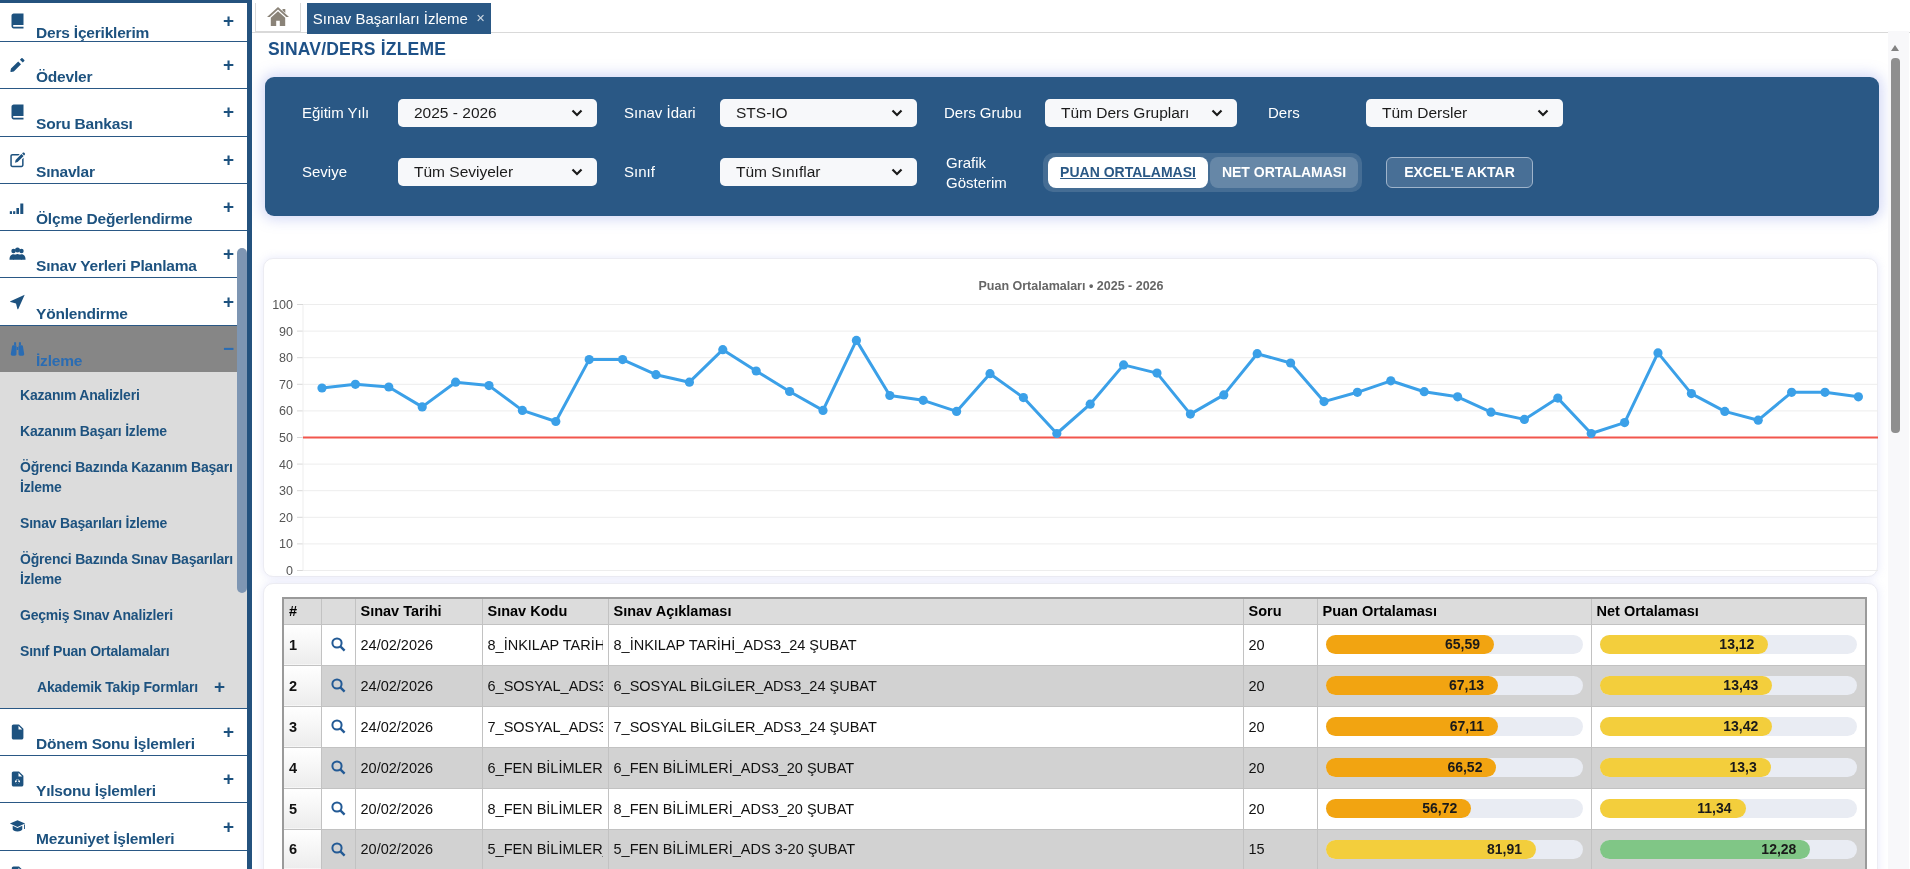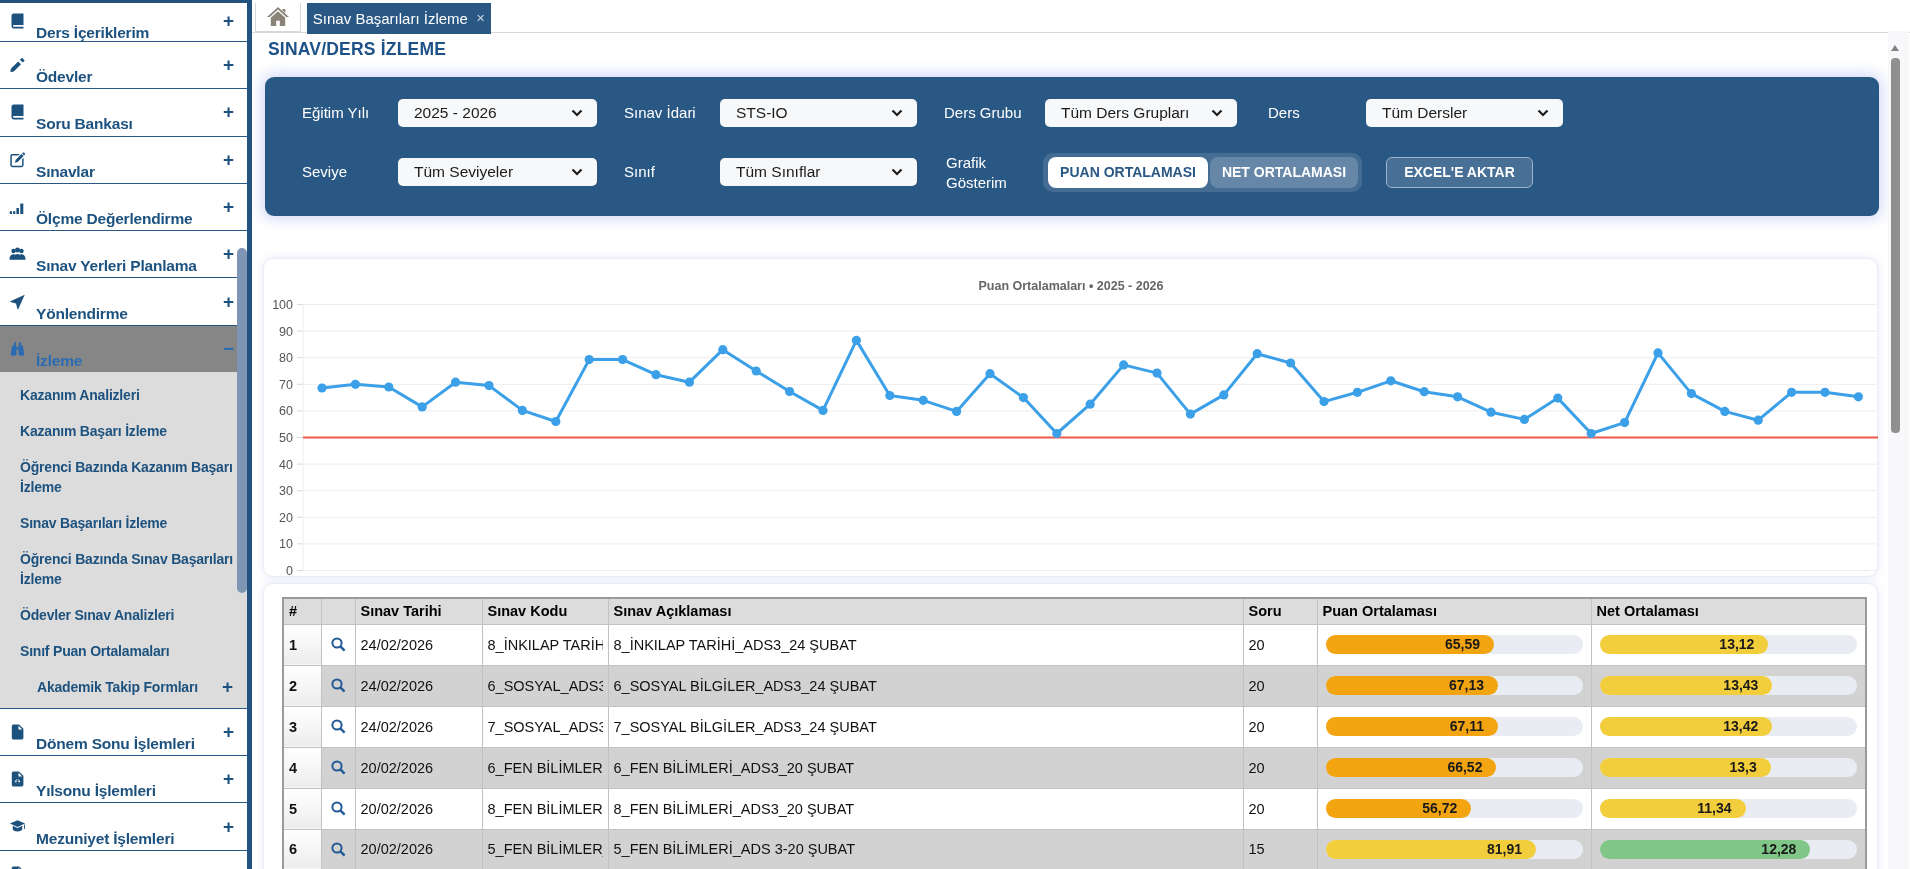--- a/index.html
+++ b/index.html
@@ -12,21 +12,21 @@
 #sideborder { position:absolute; left:247px; top:0; width:5px; height:869px; background:#24527E; z-index:11; }
 .mrow { position:relative; height:47.3px; display:flex; align-items:center; border-bottom:1px solid #2A5885; color:#1D527F; font-weight:bold; font-size:15.5px; letter-spacing:-0.2px; }
 .mrow svg.mi { margin-left:9px; flex:0 0 auto; }
 .mrow span { margin-left:10px; white-space:nowrap;margin-top:24px; }
 .pl { position:absolute; right:13px; font-size:19px; font-weight:bold; color:#1D527F; }
 .mrow.izl { background:#868686; border-bottom:none; height:46px; }
 .mrow.first { height:42px; }
 .mrow.izl span { color:#2A6CB3; }
 .mrow.izl svg { fill:#2A6CB3; }
 .mrow.izl .pl { color:#2A6CB3; }
-.subm { background:#dcdcdc; border-bottom:1px solid #2A5885; padding:5px 0 3px 0; }
+.subm { background:#dcdcdc; border-bottom:1px solid #2A5885; padding:5px 8px 3px 0; }
 .sitem { position:relative; padding:8px 0 8px 20px; font-size:14px; letter-spacing:-0.2px; font-weight:bold; color:#1D527F; line-height:20px; white-space:nowrap; }
 .pls { right:14px; top:8px; }
 
 
 #sthumb { position:absolute; left:237px; top:248px; width:10px; height:345px; background:#7E96B3; border-radius:5px; z-index:12; }
 
 
 #main { position:absolute; left:252px; top:0; width:1658px; height:869px; background:#fff; }
 #tabbar { position:absolute; left:0; top:2.5px; width:1658px; height:30px; background:#fff; border-bottom:1px solid #d9d9d9; }
 #hometab { position:absolute; left:3px; top:2.5px; width:46px; height:29px; background:#fff; border:1px solid #d9d9d9; border-top:none; display:flex; align-items:center; justify-content:center; }
@@ -34,21 +34,21 @@
 #acttab .x { margin-left:8px; font-size:11px; opacity:.75; }
 #heading { position:absolute; left:16px; top:39px; font-size:17.5px; font-weight:bold; color:#1E5187; letter-spacing:.2px; }
 
 
 #panel { position:absolute; left:13px; top:77px; width:1614px; height:139px; background:#2A5885; border-radius:9px; box-shadow:0 0 14px 3px rgba(125,140,230,.35); }
 .plabel { position:absolute; color:#fff; font-size:15px; white-space:nowrap; }
 .sel { position:absolute; height:28px; background:#F7F8FA; border-radius:5px; font-size:15.5px; color:#1b1b1b; line-height:28px; padding-left:16px; }
 .chev { position:absolute; right:14px; top:10px; }
 .btngroup { position:absolute; left:778px; top:75.5px; width:319px; height:39px; background:rgba(255,255,255,.13); border-radius:10px; }
 .btn { position:absolute; height:31px; border-radius:8px; font-size:14px; font-weight:bold; text-align:center; line-height:31px; }
-#btn-puan { left:783px; top:80px; width:160px; background:#fff; color:#2A5885; }
+#btn-puan { left:783px; top:80px; width:160px; background:#fff; color:#2A5885;text-decoration:underline; }
 #btn-net { left:945px; top:80px; width:148px; background:rgba(255,255,255,.18); color:#fff; }
 #btn-excel { left:1121px; top:80px; width:147px; background:rgba(255,255,255,.14); border:1px solid #9FB4CB; color:#fff; border-radius:6px; line-height:29px; }
 
 
 #chartcard { position:absolute; left:11px; top:258px; width:1615px; height:319px; background:#fff; border:1px solid #ececf2; border-radius:10px; box-shadow:0 0 10px rgba(140,150,230,.22); }
 
 
 #tablecard { position:absolute; left:11px; top:583px; width:1615px; height:300px; background:#fff; border:1px solid #ececf2; border-radius:10px 10px 0 0; box-shadow:0 0 10px rgba(140,150,230,.22); }
 table { border-collapse:collapse; table-layout:fixed; width:1585px; margin:13px 0 0 18px; font-size:14.5px; color:#111; }
 th, td { border:1px solid #c2c2c2; padding:0 5px; overflow:hidden; white-space:nowrap; }
@@ -141,21 +141,21 @@
       </svg>
       <span>İzleme</span>
       <b class="pl">−</b>
     </div>
 <div class="subm">
 <div class="sitem">Kazanım Analizleri</div>
 <div class="sitem">Kazanım Başarı İzleme</div>
 <div class="sitem two">Öğrenci Bazında Kazanım Başarı<br>İzleme</div>
 <div class="sitem">Sınav Başarıları İzleme</div>
 <div class="sitem two">Öğrenci Bazında Sınav Başarıları<br>İzleme</div>
-<div class="sitem">Ödevler Sınav Analizleri</div>
+<div class="sitem">Geçmiş Sınav Analizleri</div>
 <div class="sitem">Sınıf Puan Ortalamaları</div>
 <div class="sitem" style="padding-left:37px">Akademik Takip Formları<b class="pl pls">+</b></div>
 </div>
 <div class="mrow">
       <svg class="mi" width="17" height="16" viewBox="0 0 16 16" fill="#1D527F">
         <path d="M9.5.5H4C3 .5 2.3 1.3 2.3 2.3v11.4c0 1 .8 1.8 1.8 1.8h8c1 0 1.8-.8 1.8-1.8V4.8L9.5.5zM9 5.5V1.8l3.7 3.7H9z"></path>
       </svg>
       <span>Dönem Sonu İşlemleri</span>
       <b class="pl">+</b>
     </div>

